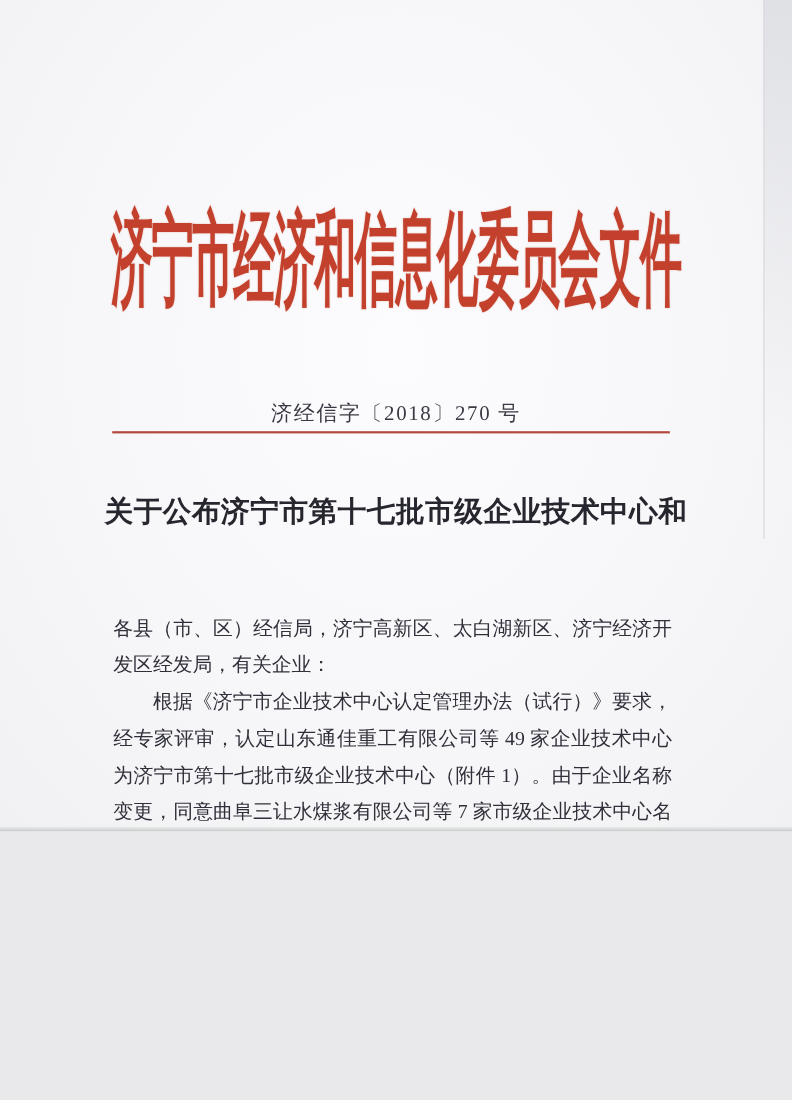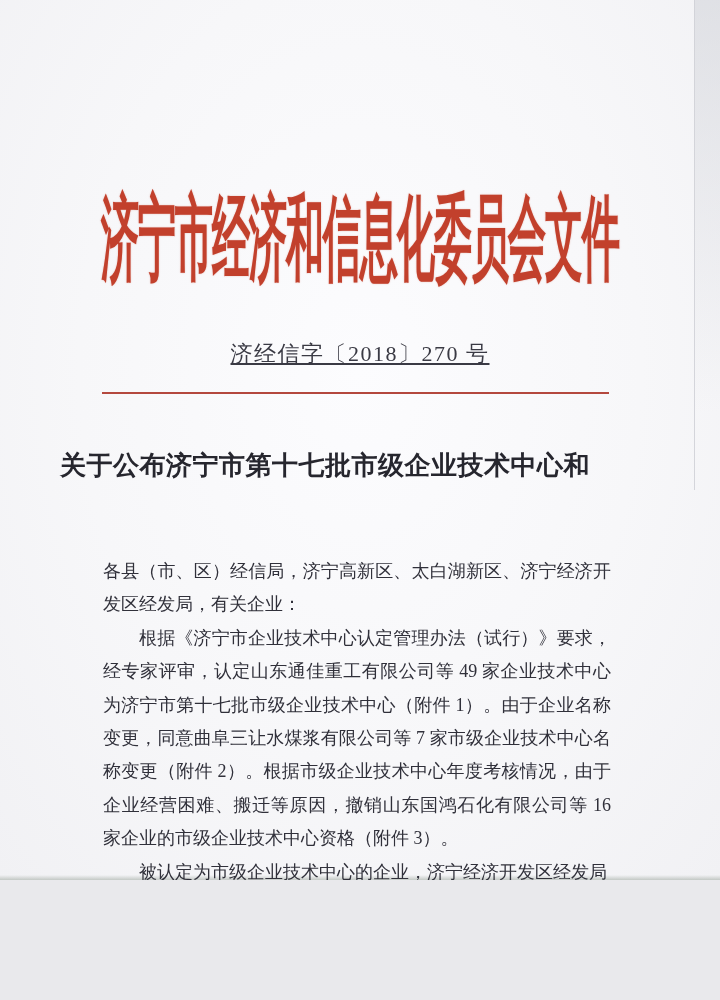--- a/index.html
+++ b/index.html
@@ -1,19 +1,19 @@
 <!DOCTYPE html>
 <html><head>
 <meta charset="utf-8">
 <style>
   html, body { margin: 0; padding: 0; background: #e9e9ec; }
   .page {
     position: relative;
     width: 720px;
-    height: 880px;
+    height: 756px;
     margin: 0 auto;
     overflow: hidden;
     background: radial-gradient(ellipse at 50% 42%, #fcfcfe 0%, #f7f7f9 55%, #f1f1f4 100%);
     font-family: "Liberation Serif", "DejaVu Serif", serif;
     color: #30303a;
   }
 
   
   .scan-edge-right-tint {
     position: absolute; top: 0; left: 695px; width: 25px; height: 470px;
@@ -42,38 +42,37 @@
     font-size: 38px; line-height: 40px; font-weight: 700;
     letter-spacing: -1px; white-space: nowrap;
     color: #c2402c;
     transform: scaleY(2.45);
     transform-origin: center;
     text-shadow: 0 0 1px rgba(194,64,44,0.4);
   }
 
   
   .doc-number {
-    position: absolute; top: 343px; left: 0; width: 100%;
+    position: absolute; top: 366px; left: 0; width: 100%;
     text-align: center;
-    font-size: 22px; line-height: 22px;
+    font-size: 19px; line-height: 22px;
     letter-spacing: 1.5px;
     color: #3a3a44;
-    text-decoration: underline;
   }
 
   
   .red-rule {
     position: absolute; top: 392px; left: 102px; width: 507px; height: 2px;
     background: #b4483e;
   }
 
   
   .doc-title {
     position: absolute; top: 447px; left: 60px; width: 600px;
-    text-align: left;
+    text-align: center;
     font-size: 26px; line-height: 37px; font-weight: 700;
     letter-spacing: 0.5px;
     color: #26262e;
   }
 
   
   .doc-body {
     position: absolute; top: 555px; left: 103px; width: 508px;
     font-size: 18px; line-height: 33.4px;
     text-align: justify;

